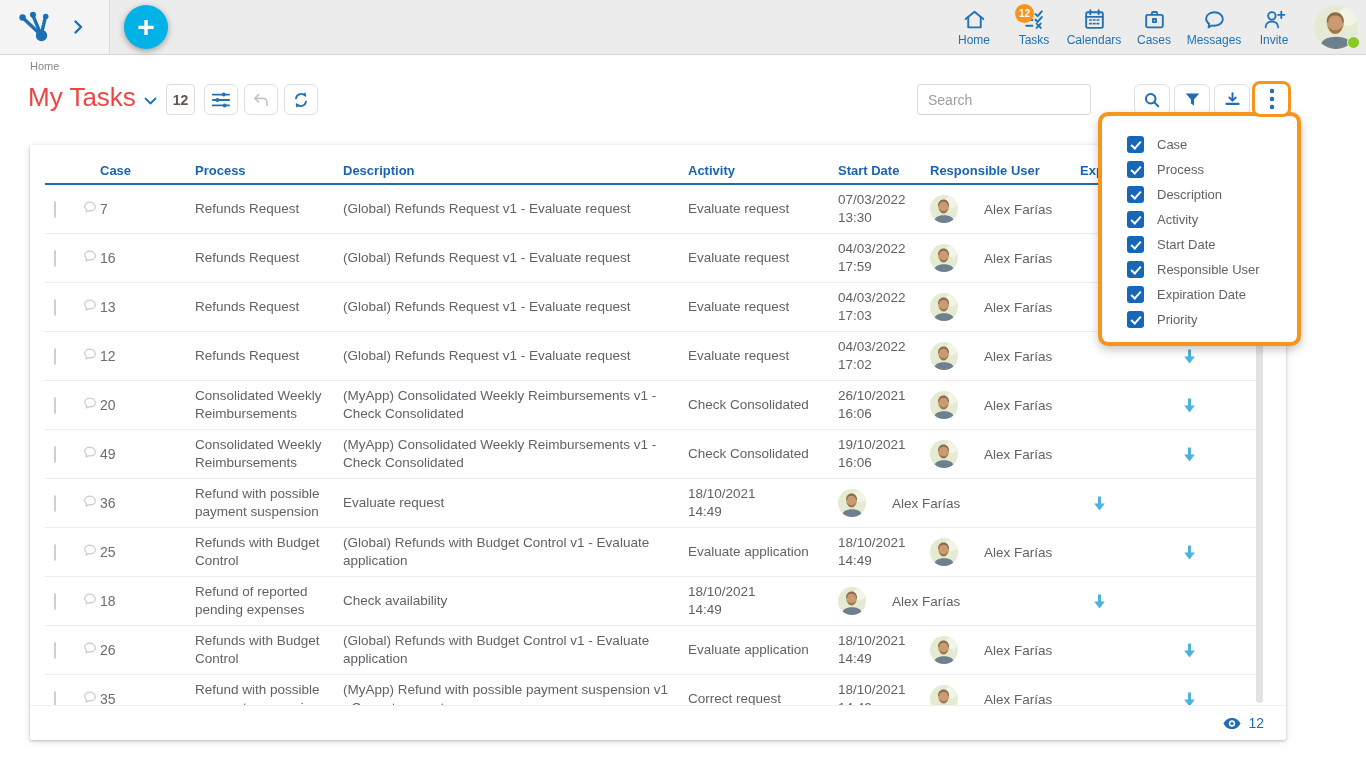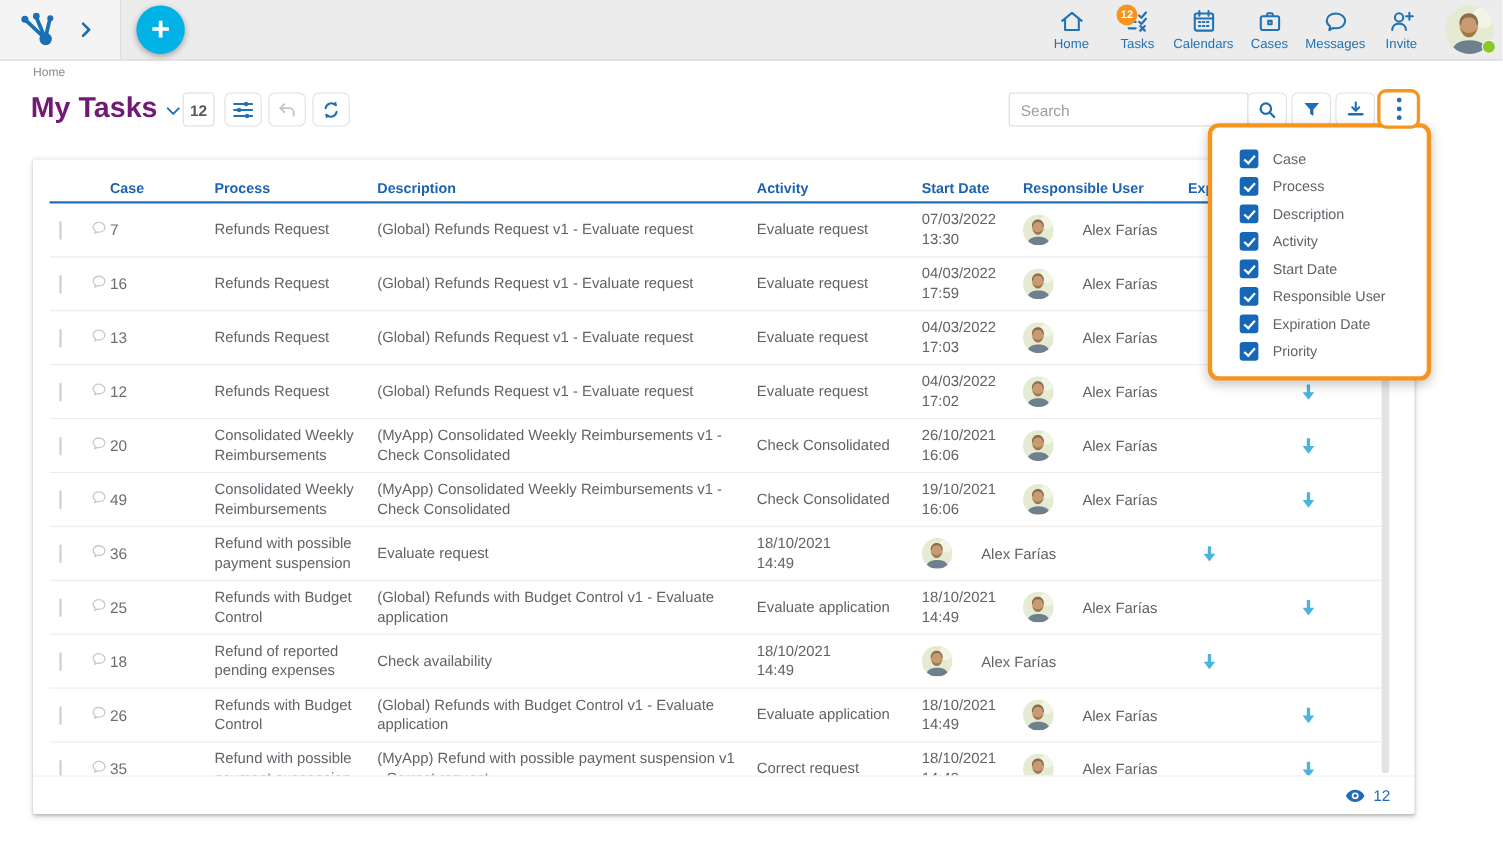--- a/index.html
+++ b/index.html
@@ -31,33 +31,33 @@
     font-weight:bold; display:flex; align-items:center; justify-content:center;
     z-index:2; }
   .avatar-wrap { position:absolute; right:8px; top:5px; width:44px; height:44px; }
   .avatar-wrap svg, .row-avatar svg { display:block; width:100%; height:100%; }
   .status-dot { position:absolute; right:-2px; bottom:0; width:13px; height:13px;
     border-radius:50%; background:#8ac927; border:1px solid #f6f6f6; }
 
   
   .breadcrumb { position:absolute; left:30px; top:60px; font-size:11px; color:#8a8a8a; }
   .page-title-wrap { position:absolute; left:28px; top:82px; display:flex;
-    align-items:center; color:#701a75; cursor:pointer;font-weight:bold; }
+    align-items:center; color:#ef4444; cursor:pointer; }
   .page-title { font-size:26px; }
   .title-chevron { margin-left:8px; margin-top:6px; }
   .count-box { position:absolute; left:166px; top:84px; min-width:29px; height:31px;
     border:1px solid #dcdcdc; border-radius:4px; background:#fff;
     display:flex; align-items:center; justify-content:center;
     font-size:14px; font-weight:bold; color:#5d574f; padding:0 4px; }
   .tool-btn { position:absolute; top:84px; width:34px; height:31px;
     border:1px solid #e0e0e0; border-radius:6px; background:#fff;
     display:flex; align-items:center; justify-content:center; cursor:pointer; }
   .btn-sliders { left:204px; } .btn-undo { left:244px; } .btn-refresh { left:284px; }
 
-  .search-input { position:absolute; left:917px; top:84px; width:218px; height:31px;
+  .search-input { position:absolute; left:917px; top:84px; width:174px; height:31px;
     border:1px solid #d9d9d9; border-radius:3px; padding:0 10px; font-size:14px;
     color:#5f6368; font-family:"Liberation Sans",sans-serif; outline:none; }
   .search-input::placeholder { color:#9e9e9e; }
   .btn-search { left:1134px; width:36px; } 
   .btn-filter { left:1174px; width:36px; }
   .btn-download { left:1214px; width:36px; }
   .btn-more { position:absolute; left:1252px; top:81px; width:39px; height:36px;
     background:#fff; border:3px solid #f7941e; border-radius:8px;
     display:flex; align-items:center; justify-content:center; cursor:pointer; z-index:11; }
 

